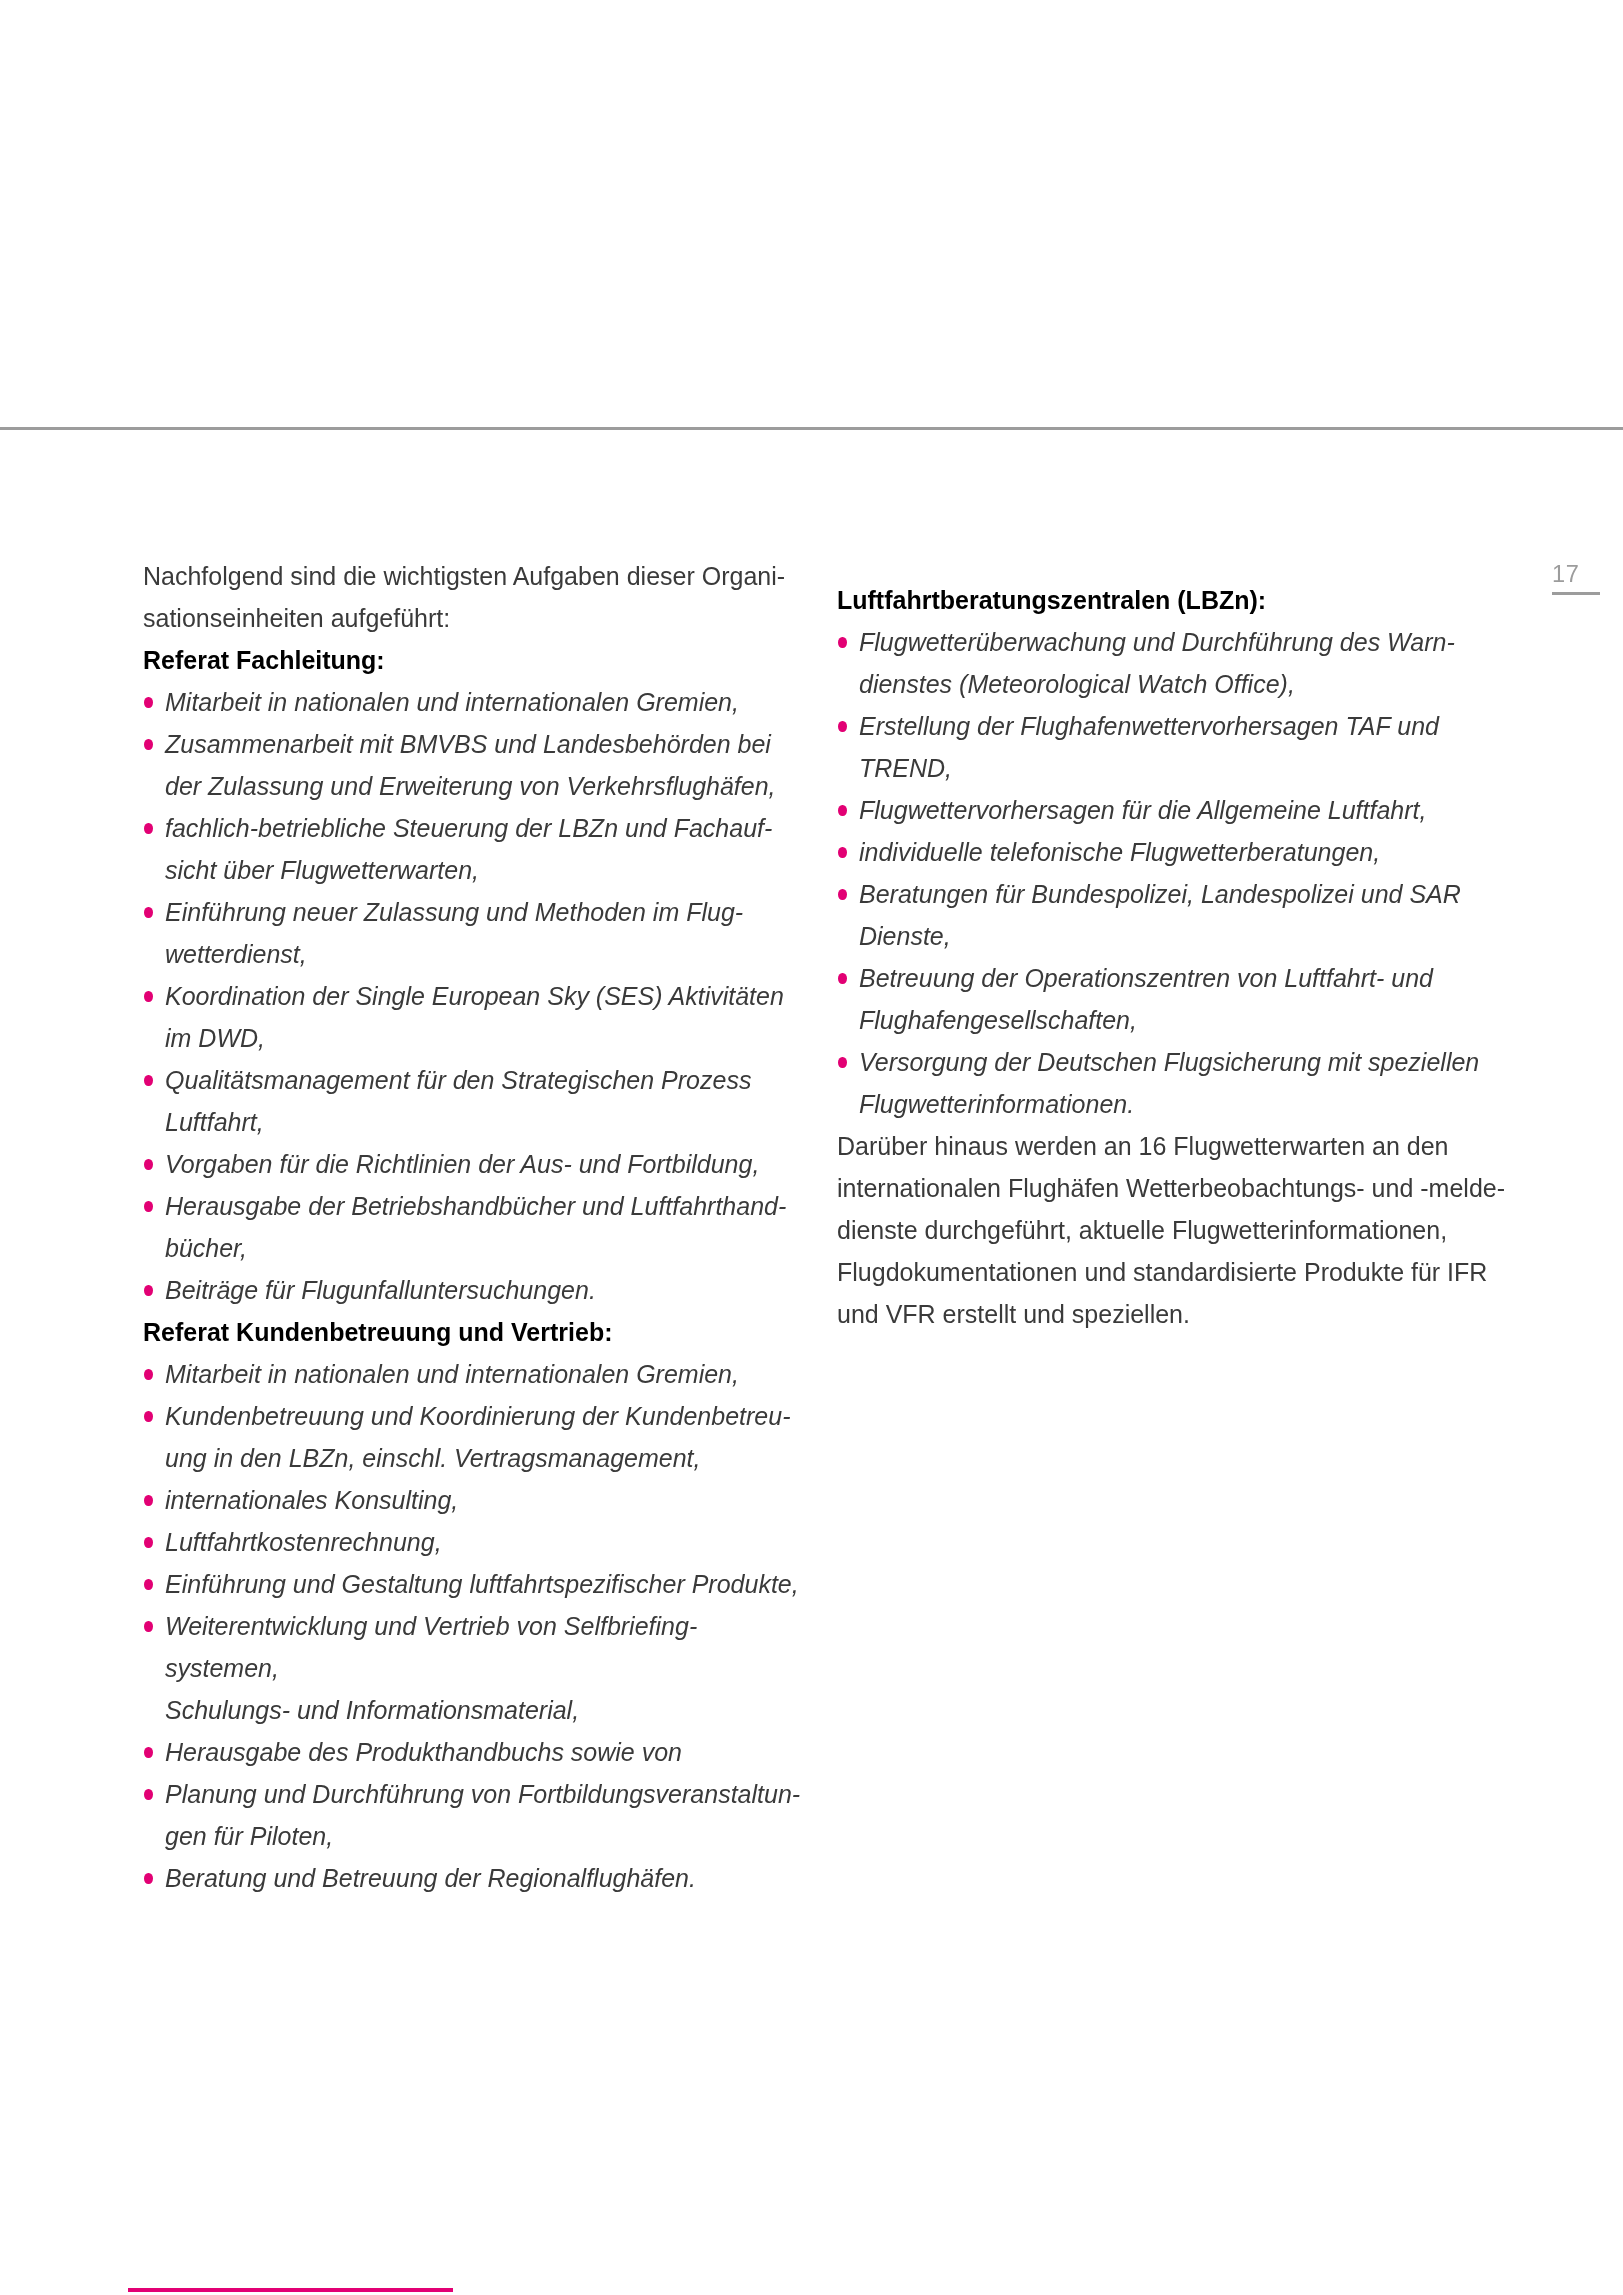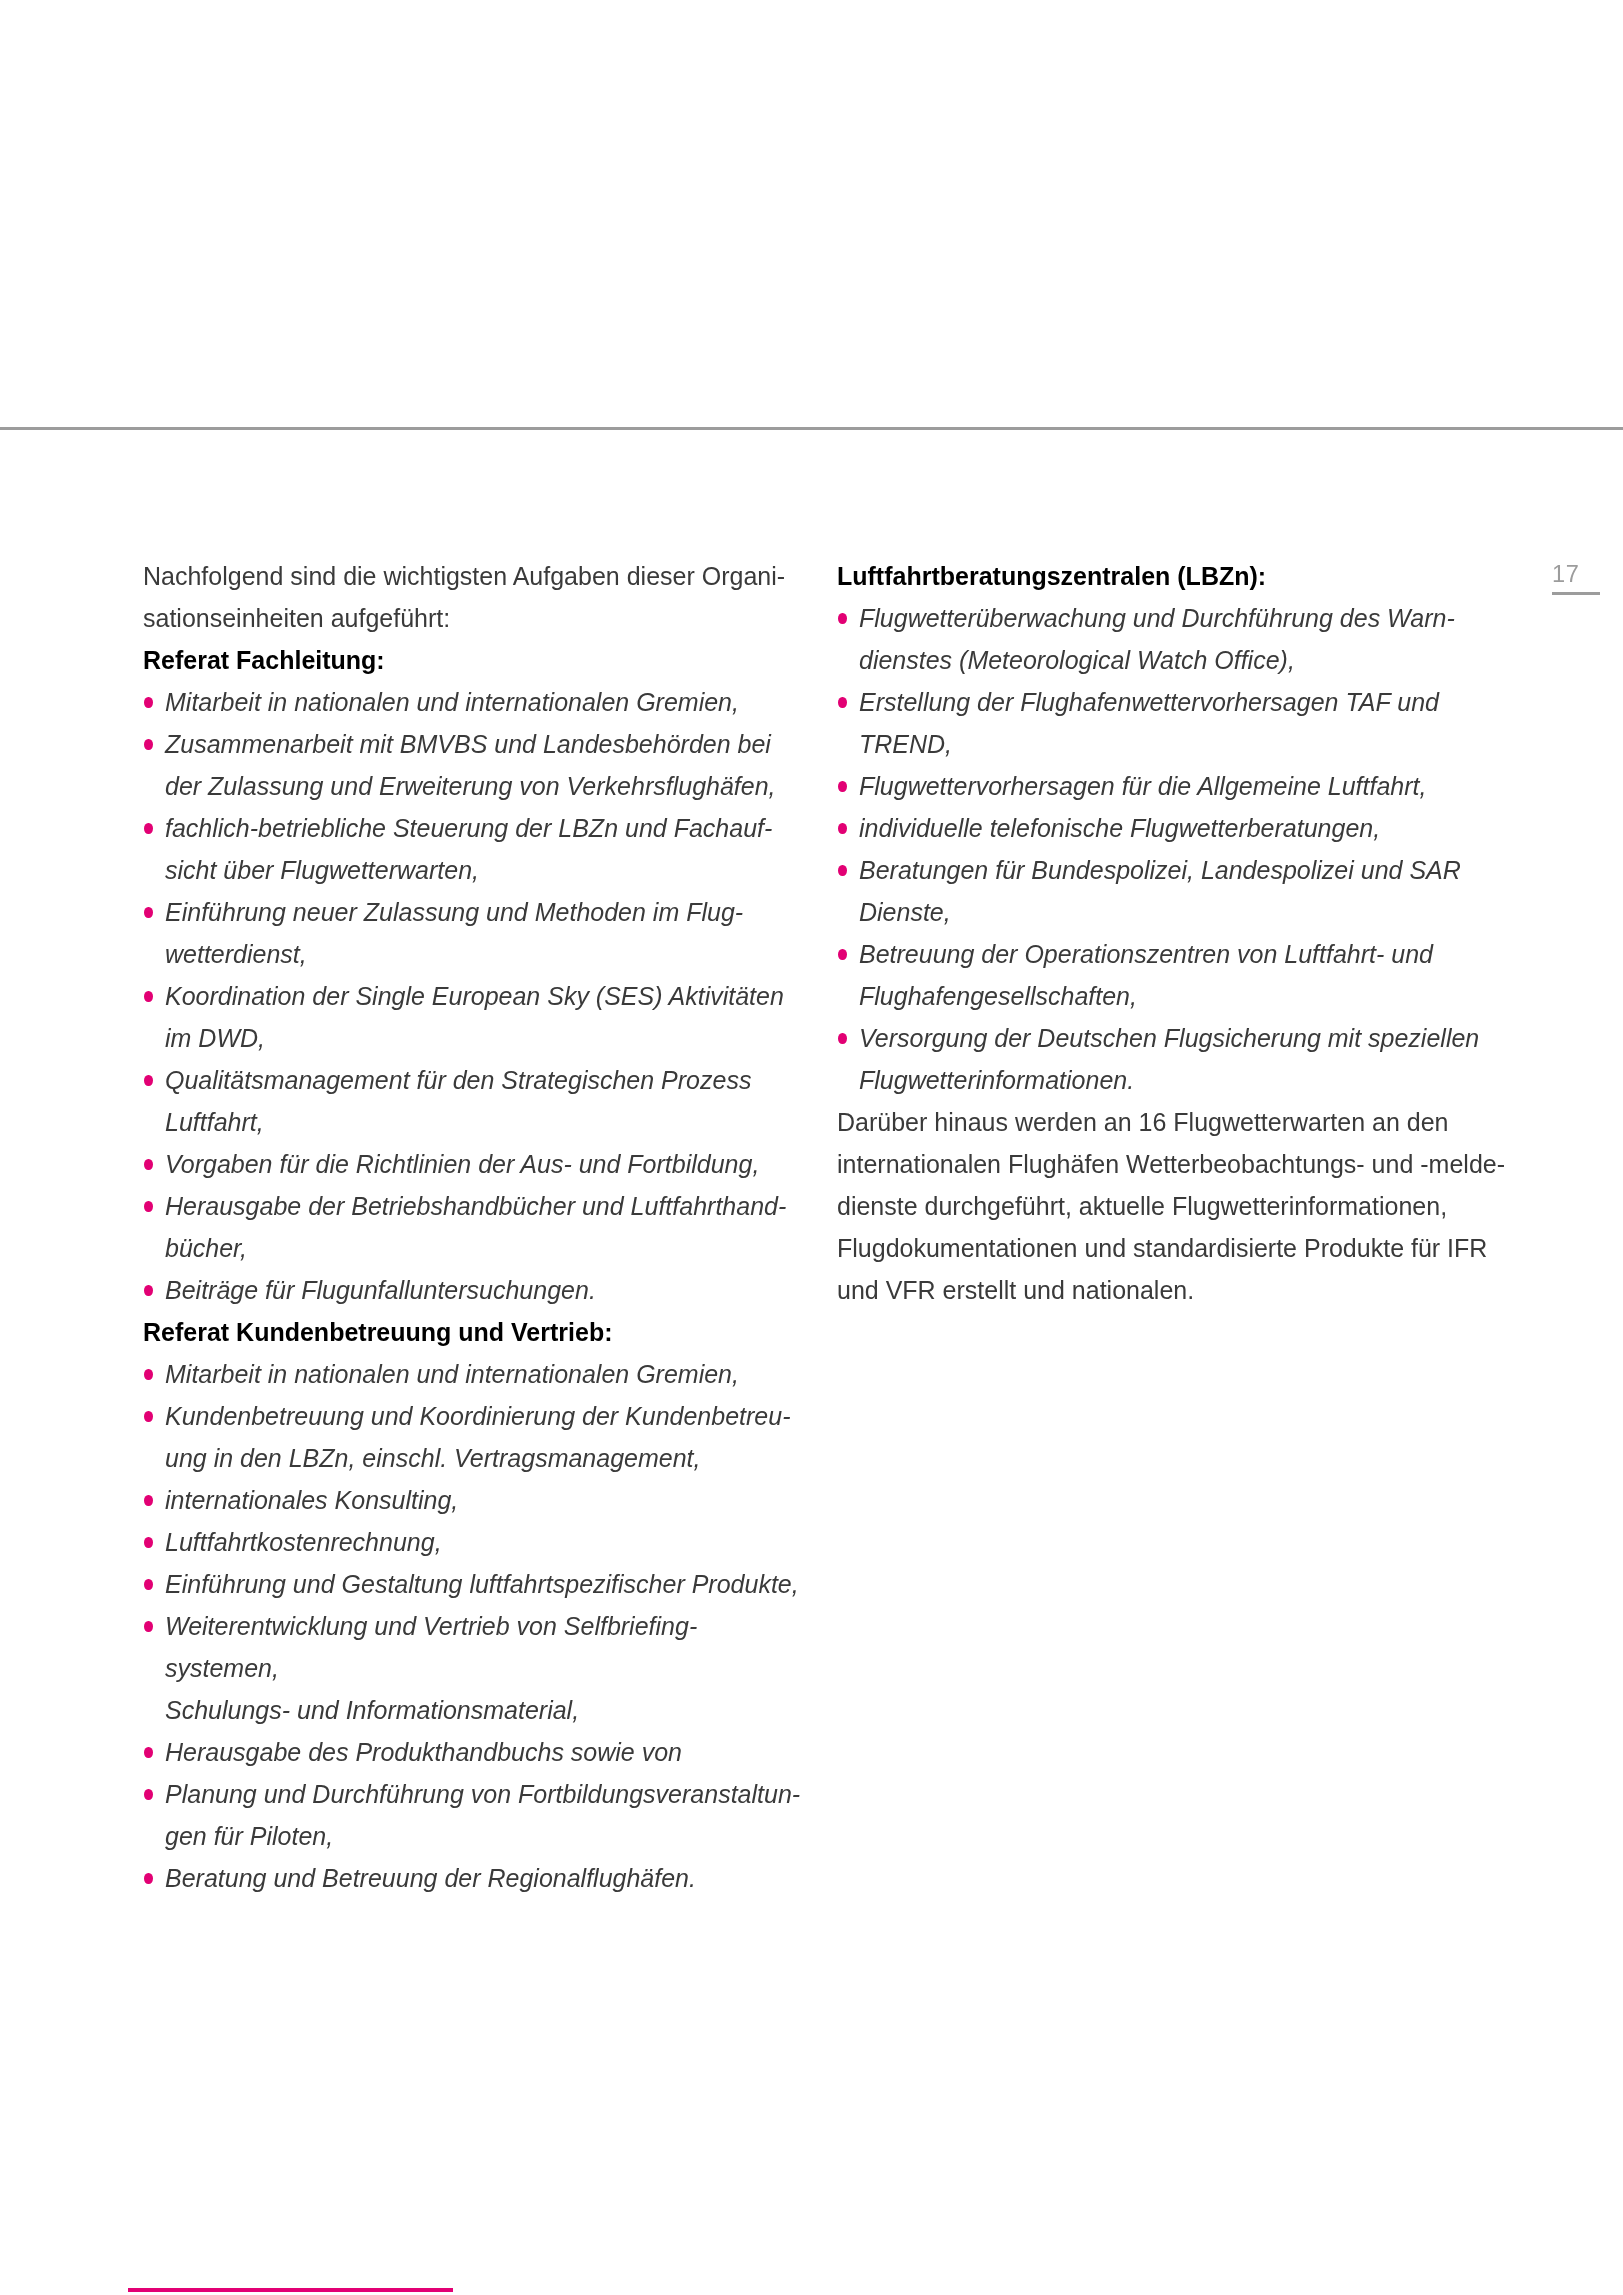--- a/index.html
+++ b/index.html
@@ -21,21 +21,21 @@
   }
   .page-number-underline{
     position:absolute;left:1552px;top:592px;width:48px;height:2.6px;
     background:var(--gray,#9c9c9c);
   }
   .col{
     position:absolute;top:555px;width:694px;
     font-size:25px;line-height:42px;color:#3a3a3a;
   }
   .col-left{left:143px;}
-  .col-right{left:837px;}
+  .col-right{left:837px;margin-top:24px;}
   .line{position:relative;white-space:nowrap;}
   .line .txt{display:inline-block;}
   .line-bullet,.line-cont{padding-left:22px;font-style:italic;}
   .line-heading .txt{font-weight:bold;color:#000;}
   .dot{
     display:none;
     position:absolute;left:1.3px;top:15.7px;width:8.5px;height:11px;
     border-radius:50%;background:var(--accent,#e20074);
   }
   .line-bullet .dot{display:block;}
@@ -251,20 +251,20 @@
       <div class="line line-plain">
         
         <span class="txt">dienste durchgeführt, aktuelle Flugwetterinformationen,</span>
       </div>
       <div class="line line-plain">
         
         <span class="txt">Flugdokumentationen und standardisierte Produkte für IFR</span>
       </div>
       <div class="line line-plain">
         
-        <span class="txt">und VFR erstellt und nationalen.</span>
+        <span class="txt">und VFR erstellt und speziellen.</span>
       </div>
     </div>
 
   <div class="bottom-accent"></div>
 
 </div>
 
 
 </body></html>

